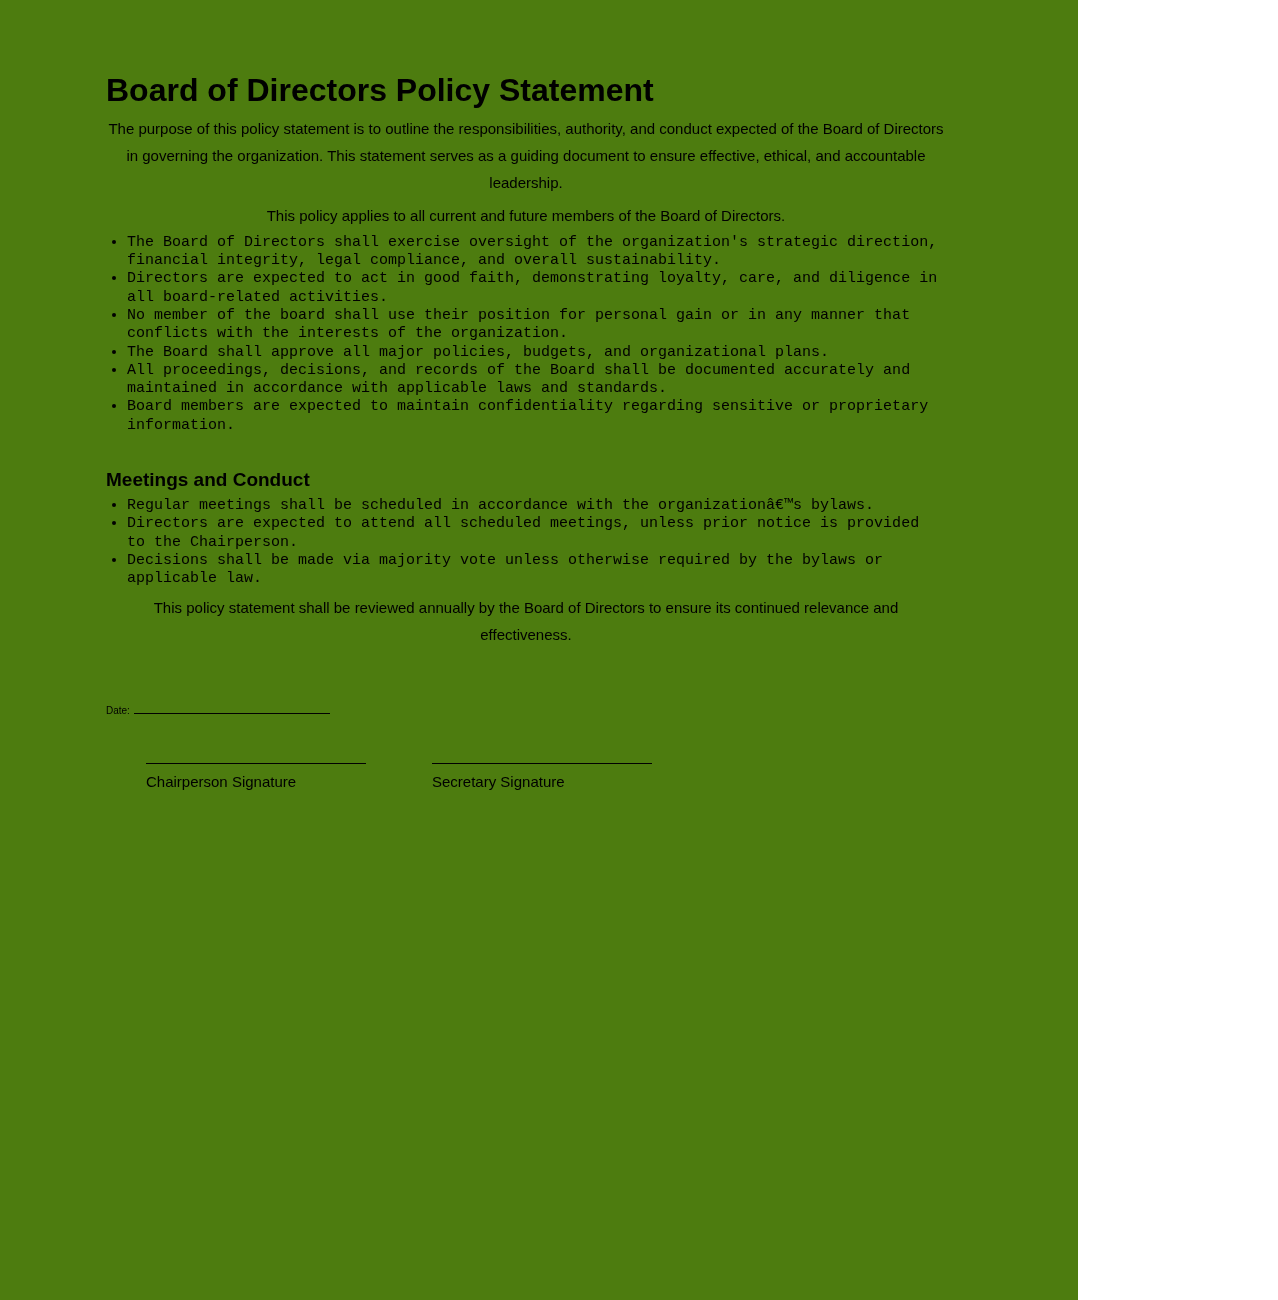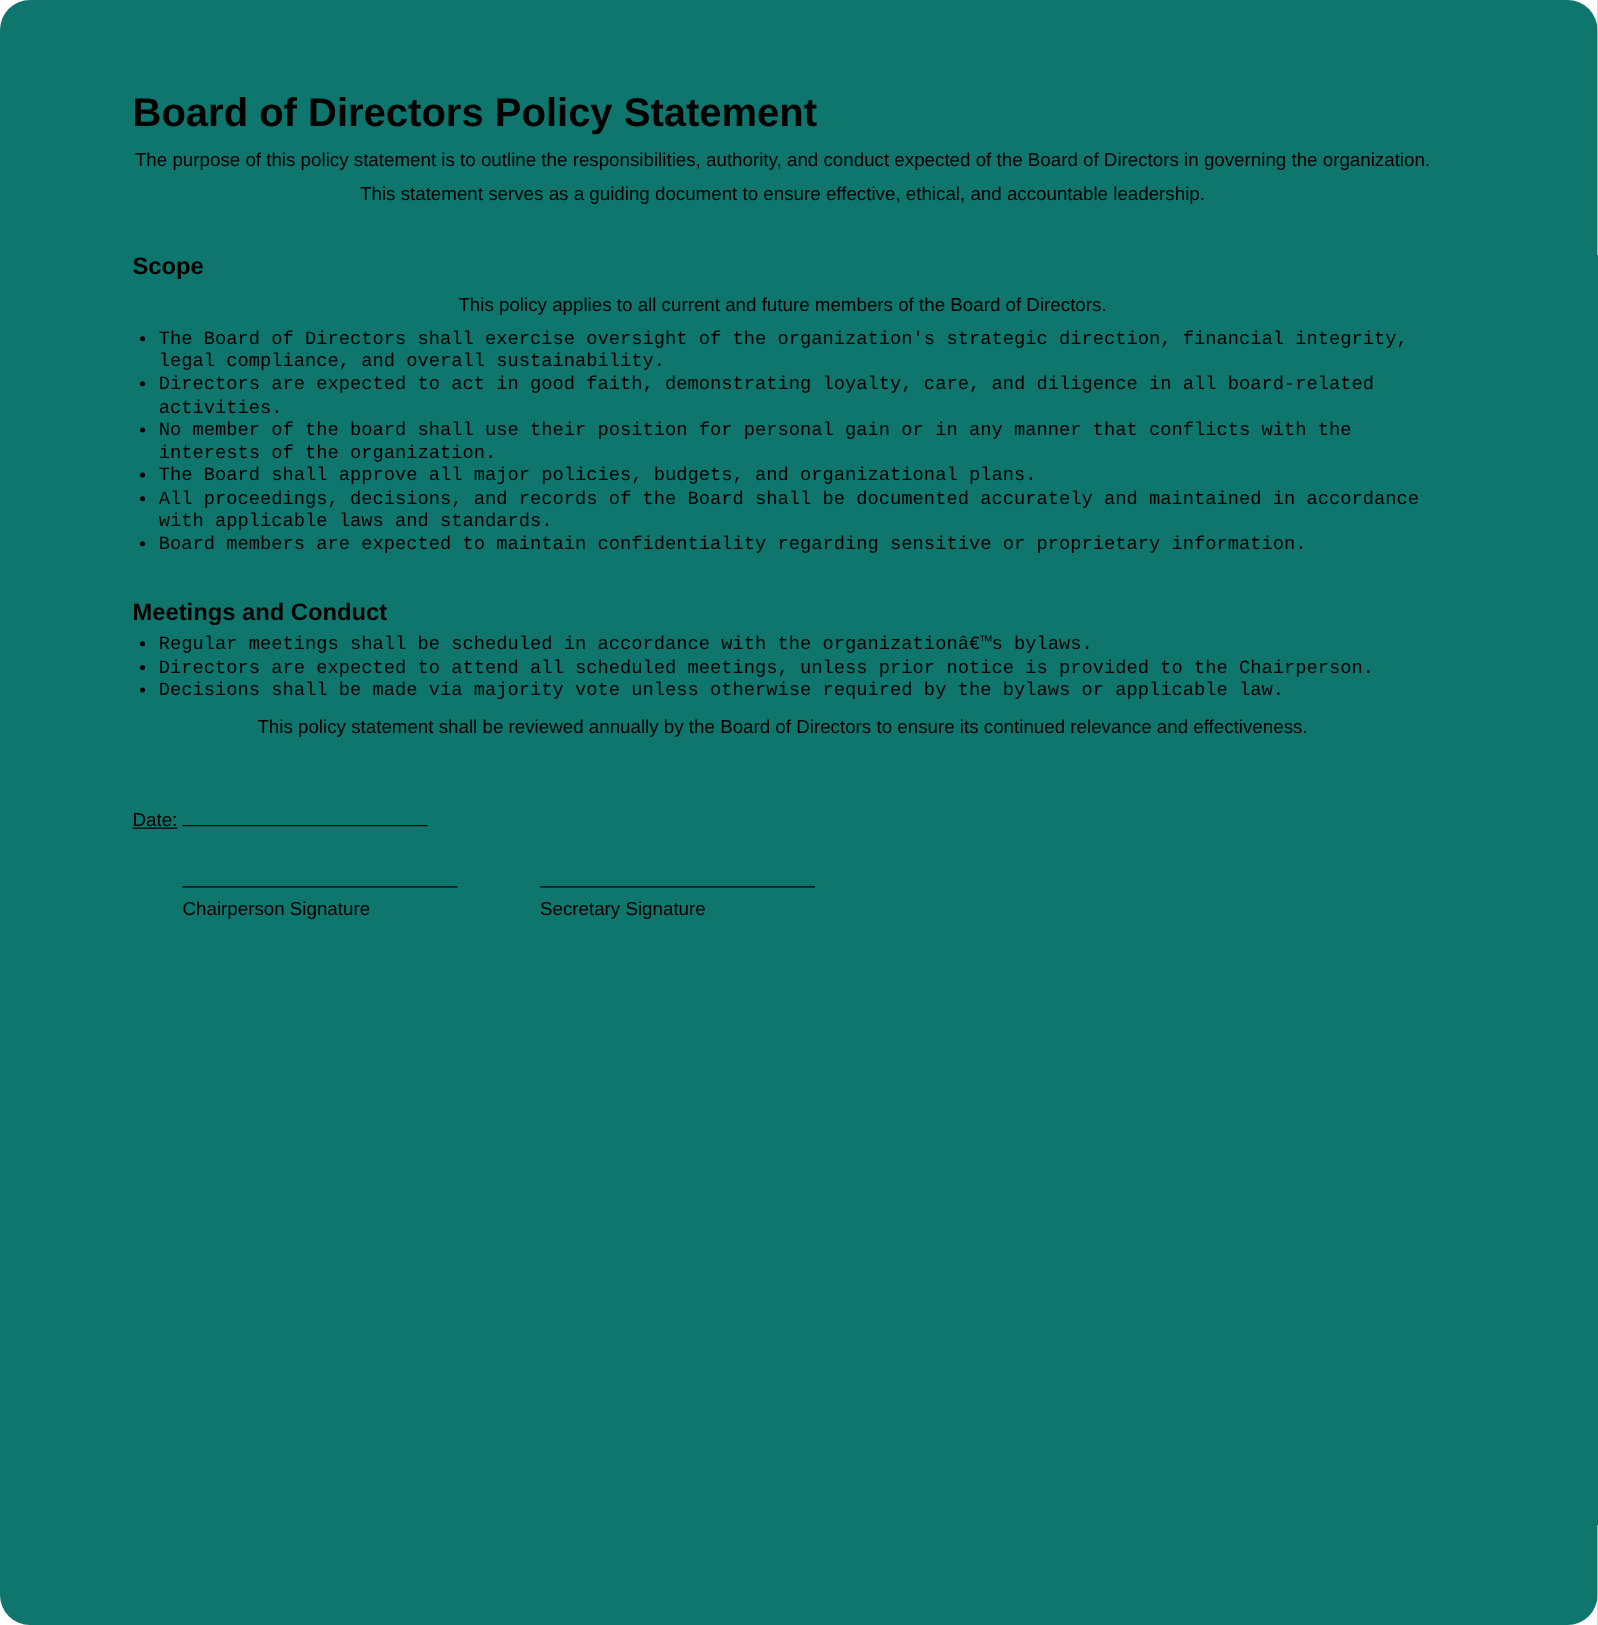--- a/index.html
+++ b/index.html
@@ -3,26 +3,25 @@
 <meta charset="utf-8">
 <style>
   html, body {
     margin: 0;
     padding: 0;
     background: #ffffff;
     color: #000000;
     font-family: "Liberation Sans", sans-serif;
   }
   .page {
-    width: 1278px;
+    width: 1078px;
     min-height: 1300px;
     box-sizing: border-box;
     padding: 72px 132px 40px 106px;
-    background: #0f766e;
-    border-radius: 24px;
+    background: #4d7c0f;
   }
   h1.doc-title {
     font-size: 32px;
     font-weight: bold;
     margin: 0;
     line-height: 1.15;
   }
   h2.section-heading {
     font-size: 19px;
     font-weight: bold;
@@ -40,23 +39,22 @@
     padding: 0 0 0 21px;
     font-family: Liberation Mono, monospace;
   }
   ul.bullet-list li {
     font-size: 15px;
     line-height: 18.3px;
     margin: 0;
   }
   .date-row {
     margin-top: 50px;
-    font-size: 15px;
+    font-size: 10px;
     line-height: 20px;
-    text-decoration: underline;
   }
   .date-underline {
     display: inline-block;
     width: 196px;
     height: 15px;
     border-bottom: 1.5px solid #000;
     vertical-align: baseline;
     margin-left: 4px;
   }
   .sig-row {
@@ -83,21 +81,20 @@
 </style>
 </head>
 <body>
 
 <div class="page">
 
   <h1 class="doc-title">Board of Directors Policy Statement</h1>
 
   <p class="body-text">The purpose of this policy statement is to outline the responsibilities, authority, and conduct expected of the Board of Directors in governing the organization. This statement serves as a guiding document to ensure effective, ethical, and accountable leadership.</p>
 
-  <h2 class="section-heading">Scope</h2>
   <p class="body-text">This policy applies to all current and future members of the Board of Directors.</p>
 
   <ul class="bullet-list">
     <li>The Board of Directors shall exercise oversight of the organization's strategic direction, financial integrity, legal compliance, and overall sustainability.</li>
     <li>Directors are expected to act in good faith, demonstrating loyalty, care, and diligence in all board-related activities.</li>
     <li>No member of the board shall use their position for personal gain or in any manner that conflicts with the interests of the organization.</li>
     <li>The Board shall approve all major policies, budgets, and organizational plans.</li>
     <li>All proceedings, decisions, and records of the Board shall be documented accurately and maintained in accordance with applicable laws and standards.</li>
     <li>Board members are expected to maintain confidentiality regarding sensitive or proprietary information.</li>
   </ul>

